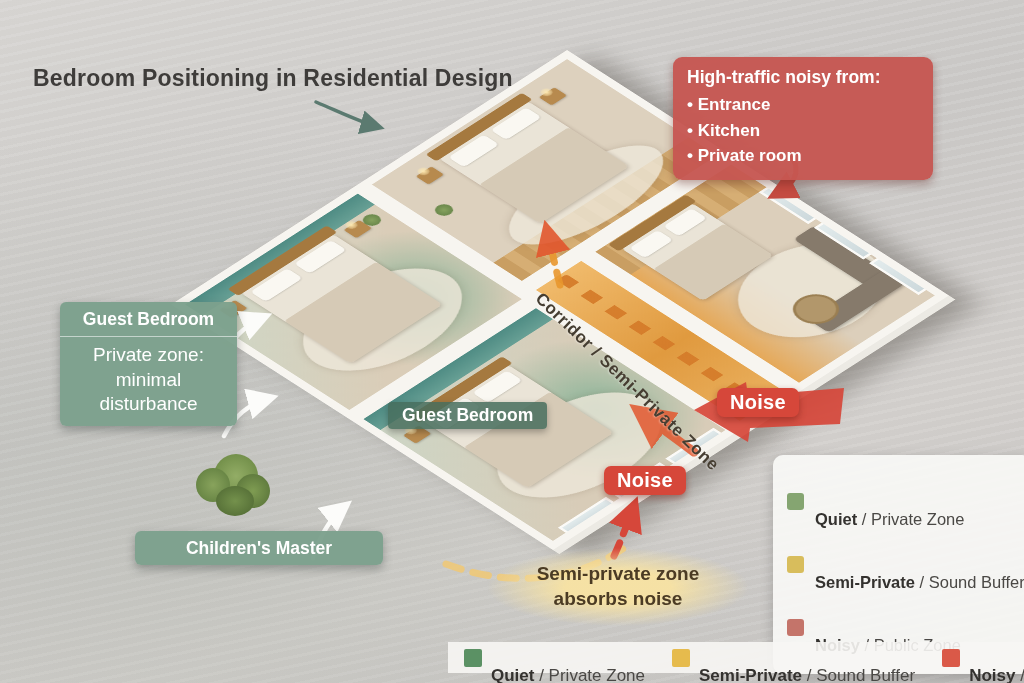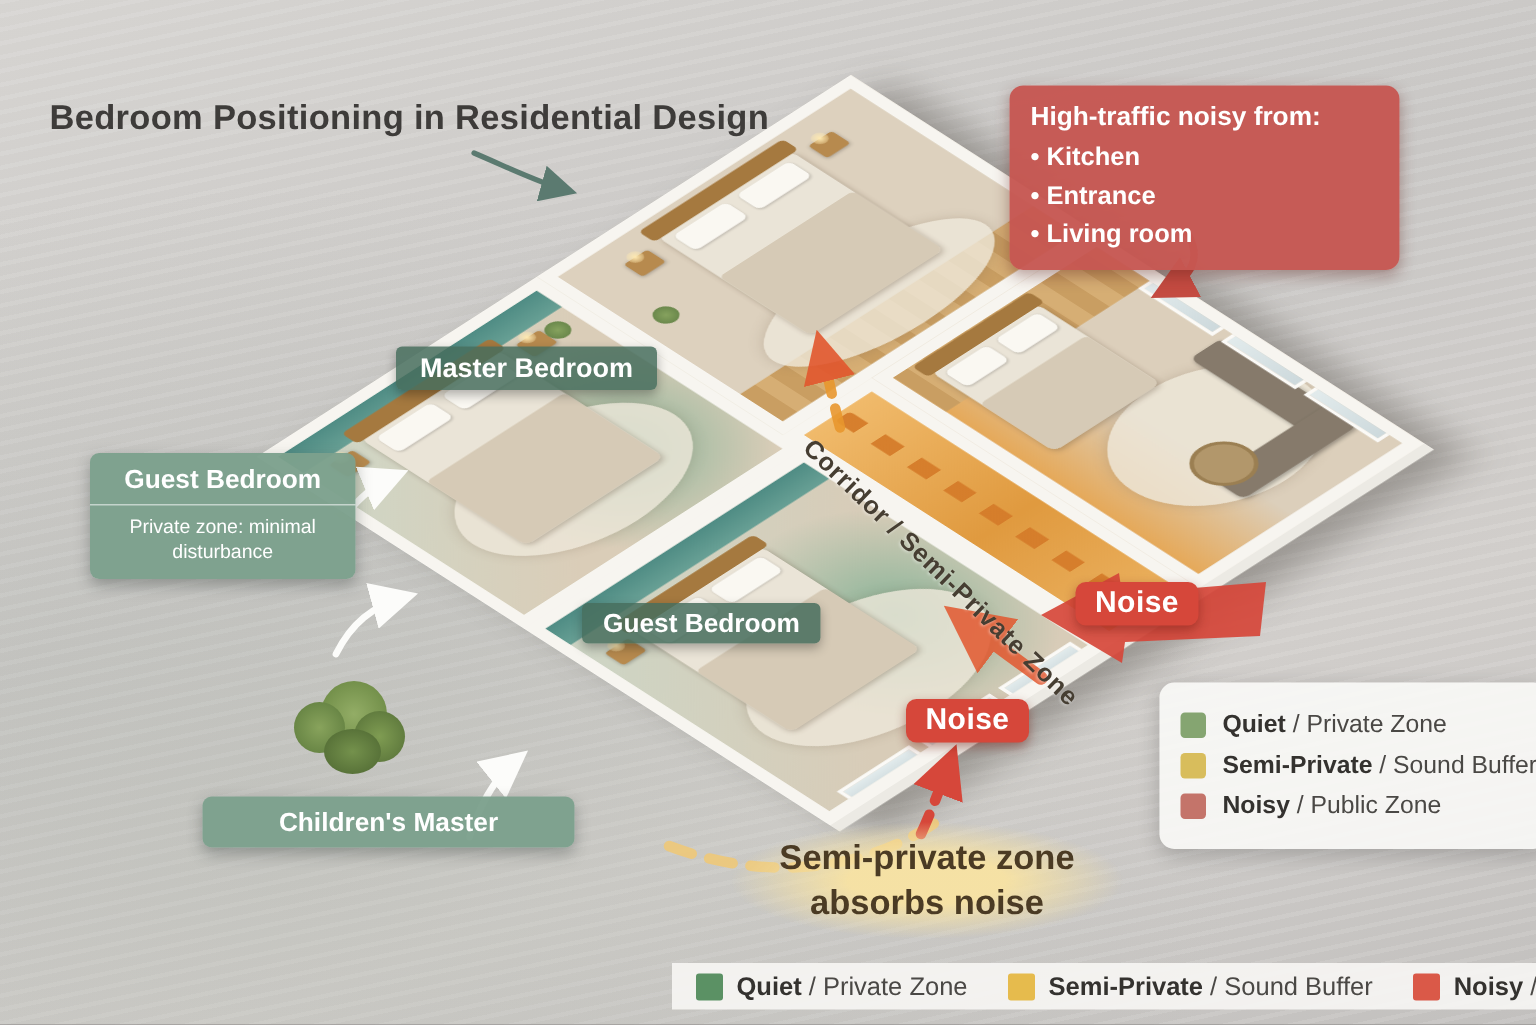--- a/index.html
+++ b/index.html
@@ -45,21 +45,21 @@
   .win{position:absolute;background:linear-gradient(#e2ebec,#cdd9dc);border:3px solid #fbfaf7;}
   .plantpot{position:absolute;width:18px;height:18px;border-radius:50%;background:radial-gradient(#86a25e,#5f7d44);}
   
   .ov{position:absolute;}
   #title{left:33px;top:25px;font-size:23px;font-weight:700;color:#3e3c3a;letter-spacing:.2px;margin-top:40px;}
   .gcall{background:rgba(124,160,141,.96);color:#fff;border-radius:6px;box-shadow:0 4px 10px rgba(40,50,45,.35);}
   #call-sleep{left:90px;top:87px;width:224px;padding:7px 4px;font-size:19px;font-weight:600;text-align:center;line-height:1.3;white-space:pre-line;}
   #call-guest{left:60px;top:302px;width:177px;}
   #call-children{left:135px;top:531px;width:248px;}
   .gcall .hd{font-size:17.5px;font-weight:700;text-align:center;padding:7px 6px 6px;}
-  .gcall .bd{font-size:13px;font-weight:500;text-align:center;padding:6px 8px 9px;line-height:1.3;
+  .gcall .bd{font-size:19px;font-weight:500;text-align:center;padding:6px 8px 9px;line-height:1.3;
     border-top:1.5px solid rgba(255,255,255,.55);white-space:pre-line;}
   #call-traffic{left:673px;top:57px;width:232px;background:rgba(198,86,81,.96);color:#fff;border-radius:9px;
     padding:10px 14px 11px;box-shadow:0 4px 10px rgba(90,30,25,.4);}
   #call-traffic .hd{font-size:17.5px;font-weight:700;margin-bottom:4px;}
   #call-traffic .it{font-size:17px;font-weight:600;line-height:1.5;}
   #call-traffic .it:before{content:"• ";}
   .badge{position:absolute;background:rgba(70,109,93,.85);color:#fff;border-radius:4px;
     padding:4px 16px;font-size:18px;font-weight:600;box-shadow:0 3px 7px rgba(0,0,0,.3);white-space:nowrap;}
   #badge-master{left:264px;top:231px;}
   #badge-guest{left:388px;top:402px;font-size:17.5px;padding:3px 14px;}
@@ -67,29 +67,29 @@
     font-size:17px;font-weight:700;color:#463e32;letter-spacing:.6px;white-space:nowrap;
     text-shadow:0 1px 2px rgba(255,255,255,.45);}
   .noise{position:absolute;background:#d6473a;color:#fff;border-radius:7px;padding:3px 13px;
     font-size:20px;font-weight:800;box-shadow:0 3px 7px rgba(110,25,15,.45);letter-spacing:.3px;}
   #noise-living{left:717px;top:388px;}
   #noise-entry{left:604px;top:466px;}
   #legend-box{left:773px;top:455px;width:231px;background:rgba(252,251,249,.86);border-radius:10px;
     padding:11px 14px;box-shadow:0 4px 14px rgba(0,0,0,.2);}
   .lrow{display:flex;align-items:center;gap:11px;margin:8px 0;}
   .sw{width:17px;height:17px;border-radius:3px;flex:0 0 auto;}
-  .ltxt{font-size:16.5px;color:#34322f;white-space:nowrap;}
+  .ltxt{font-size:16.5px;color:#34322f;white-space:nowrap;margin-top:36px;}
   .ltxt b{font-weight:700;} .ltxt .rest{font-weight:400;color:#4a4845;}
   #legend-bar{left:448px;top:642px;width:640px;height:31px;background:rgba(247,246,244,.9);
     display:flex;align-items:center;gap:27px;padding:0 16px;box-sizing:border-box;}
   #legend-bar .lrow{margin:0;gap:9px;} #legend-bar .sw{width:18px;height:18px;border-radius:2px;}
   #legend-bar .ltxt{font-size:17px;}
   #call-absorb{left:487px;top:548px;width:262px;height:78px;display:flex;align-items:center;justify-content:center;
     background:radial-gradient(ellipse closest-side,rgba(247,226,163,.96) 40%,rgba(247,226,163,0));
-    font-size:23px;font-weight:700;color:#4b3b24;text-align:center;line-height:1.3;white-space:pre-line;}
+    font-size:19px;font-weight:700;color:#4b3b24;text-align:center;line-height:1.3;white-space:pre-line;}
   #plant{left:196px;top:440px;width:76px;height:78px;}
   #plant .blob{position:absolute;border-radius:50%;}
   svg.arrows{position:absolute;left:0;top:0;pointer-events:none;}
 </style>
 </head>
 <body>
 
 <div id="stage">
 
   <div class="iso">
@@ -198,36 +198,35 @@
     <path d="M694,452 C672,436 656,424 640,412" fill="none" stroke="#e2572e" stroke-width="9" stroke-linecap="round" opacity=".85" marker-end="url(#mO)"></path>
     <path d="M560,285 C554,262 551,246 547,230" fill="none" stroke="#e8972e" stroke-width="7" stroke-linecap="round" stroke-dasharray="13 10" opacity=".9" marker-end="url(#mO)"></path>
     <path d="M694,410 L746,382 L748,396 L844,388 L840,424 L750,428 L748,442 Z" fill="#d6473a" opacity=".92"></path>
   </svg>
 
   <div class="ov" id="title">Bedroom Positioning in Residential Design</div>
 
 
   <div class="ov" id="call-traffic">
     <div class="hd">High-traffic noisy from:</div>
+    <div class="it">Entrance</div>
     <div class="it">Kitchen</div>
-    <div class="it">Entrance</div>
-    <div class="it">Living room</div>
+    <div class="it">Private room</div>
   </div>
 
   <div class="ov gcall" id="call-guest">
     <div class="hd">Guest Bedroom</div>
     <div class="bd">Private zone: minimal
 disturbance</div>
   </div>
 
   <div class="ov gcall" id="call-children">
     <div class="hd">Children's Master</div>
   </div>
 
-  <div class="badge" id="badge-master">Master Bedroom</div>
   <div class="badge" id="badge-guest">Guest Bedroom</div>
   <div class="ov" id="lbl-corridor">Corridor / Semi-Private Zone</div>
 
   <div class="noise" id="noise-living">Noise</div>
   <div class="noise" id="noise-entry">Noise</div>
 
   <div class="ov" id="call-absorb">Semi-private zone
 absorbs noise</div>
 
   <div class="ov" id="legend-box">

